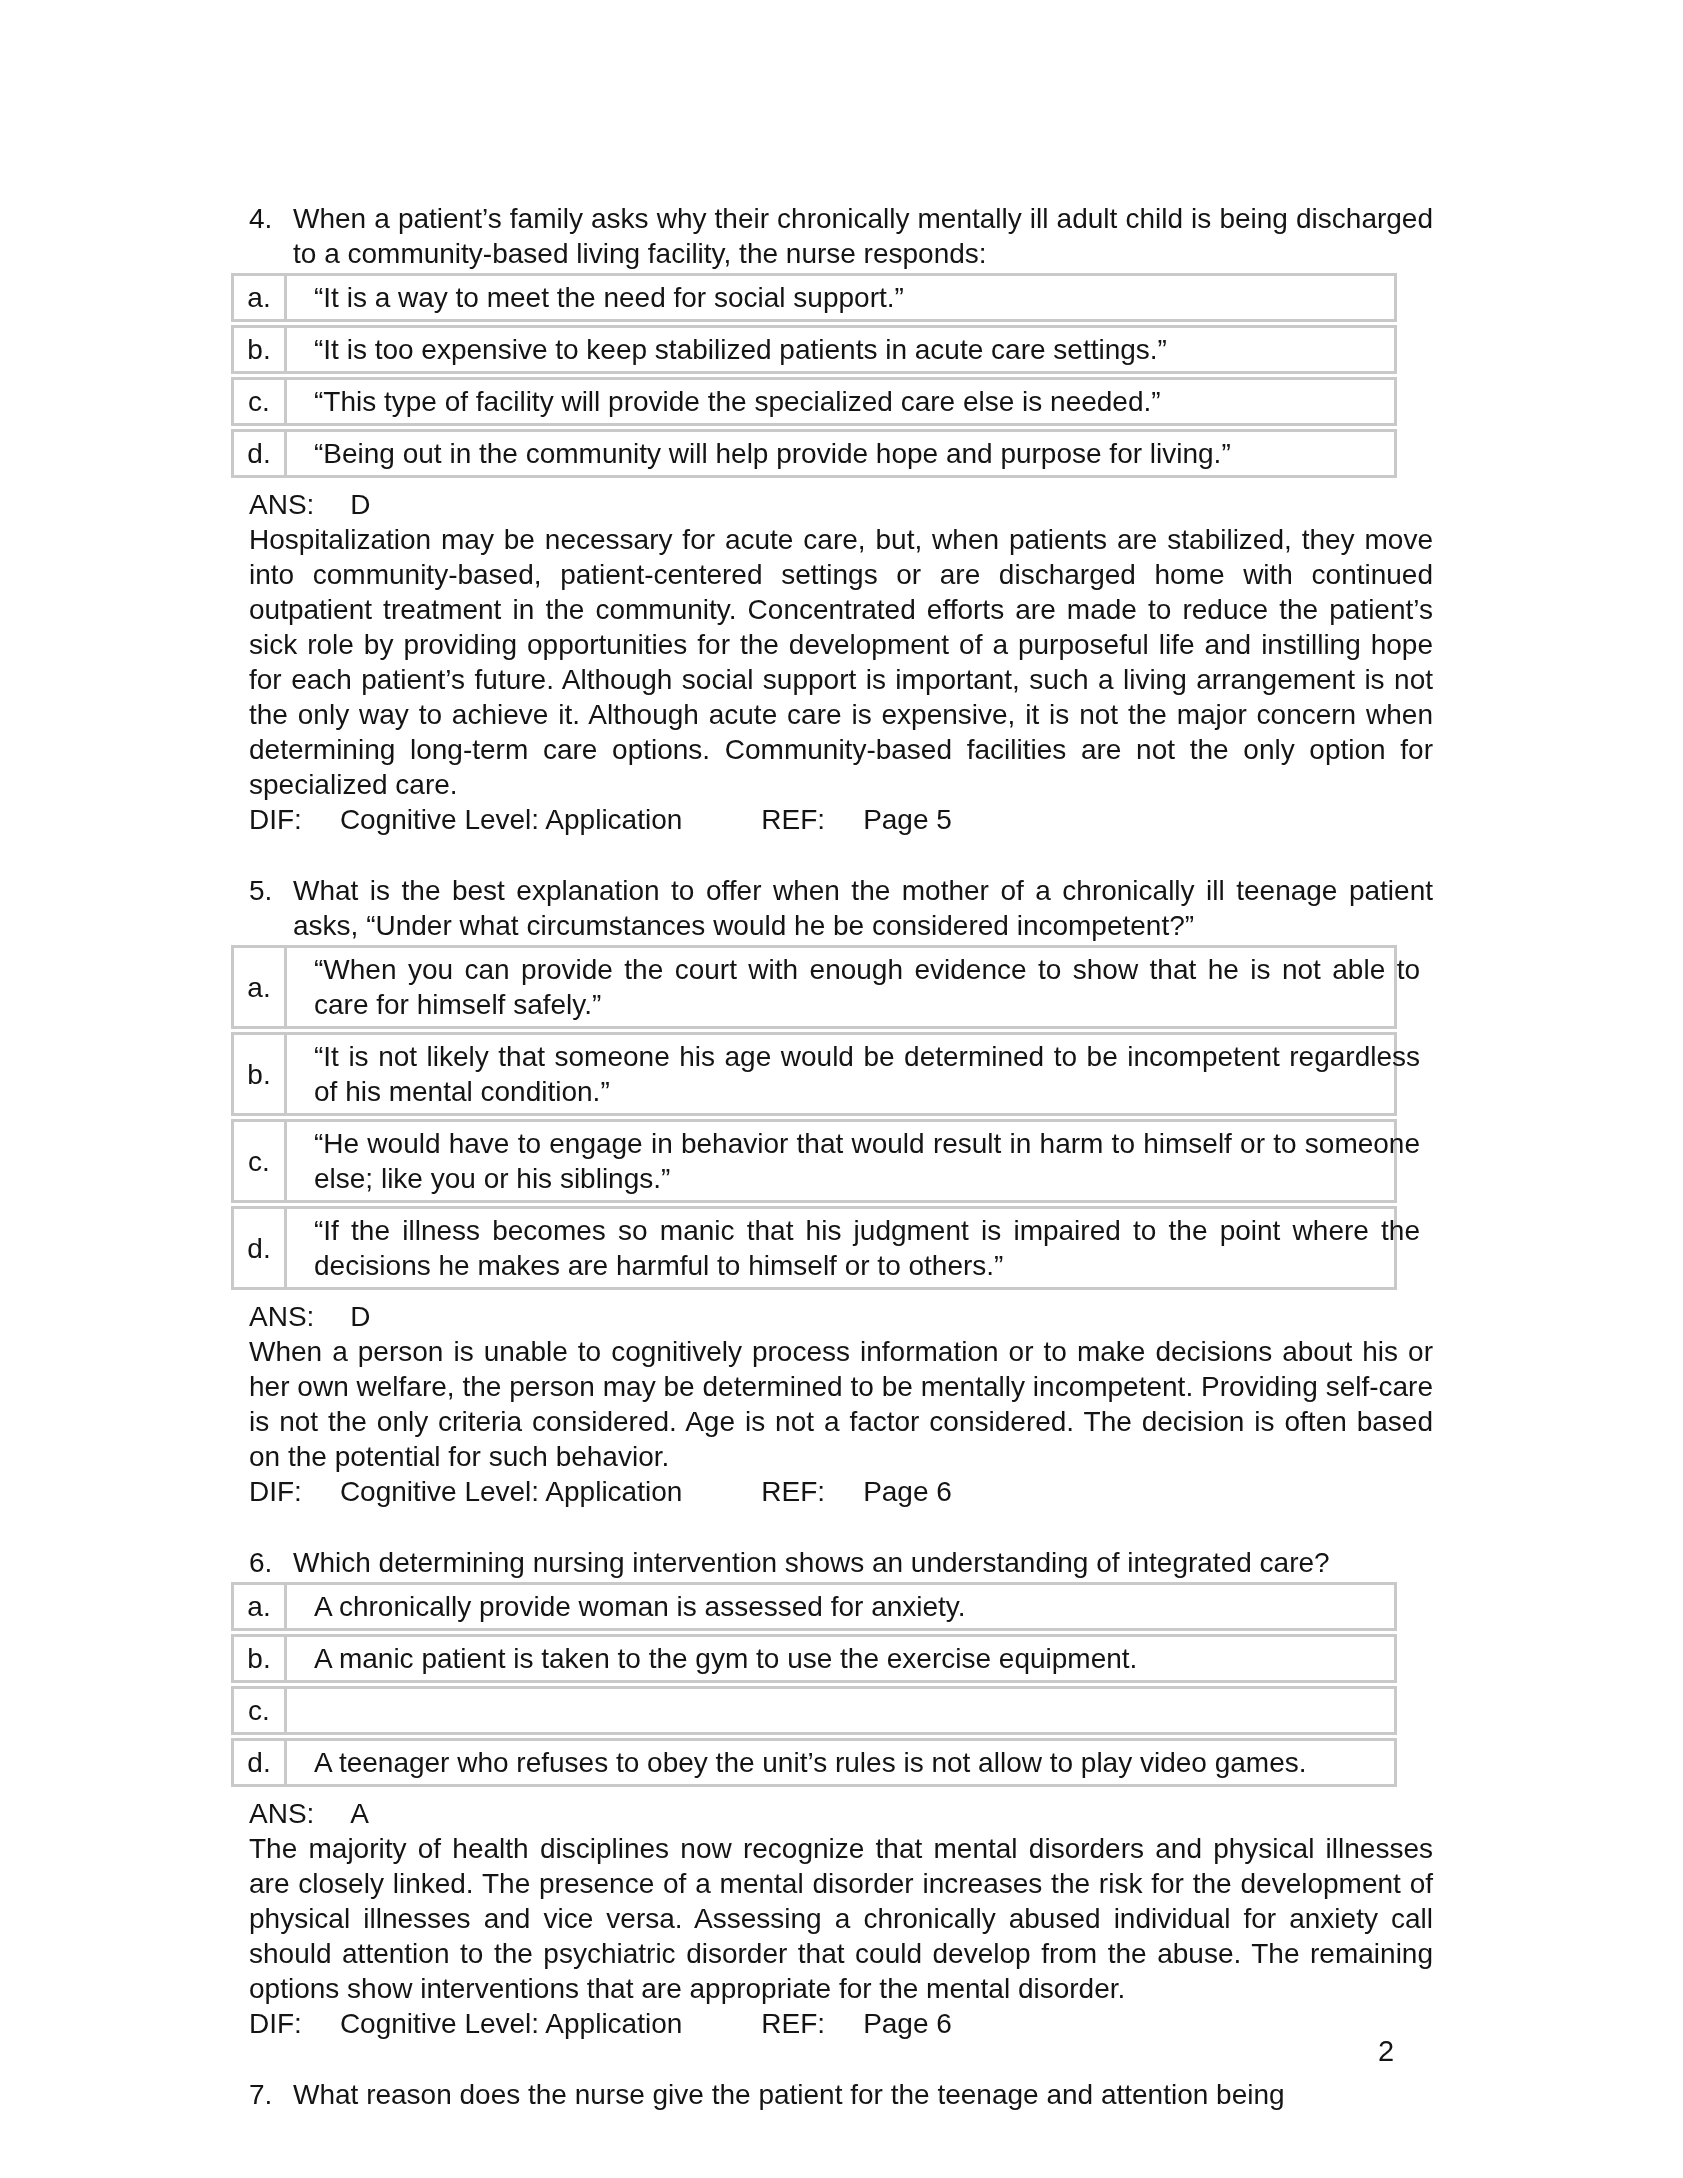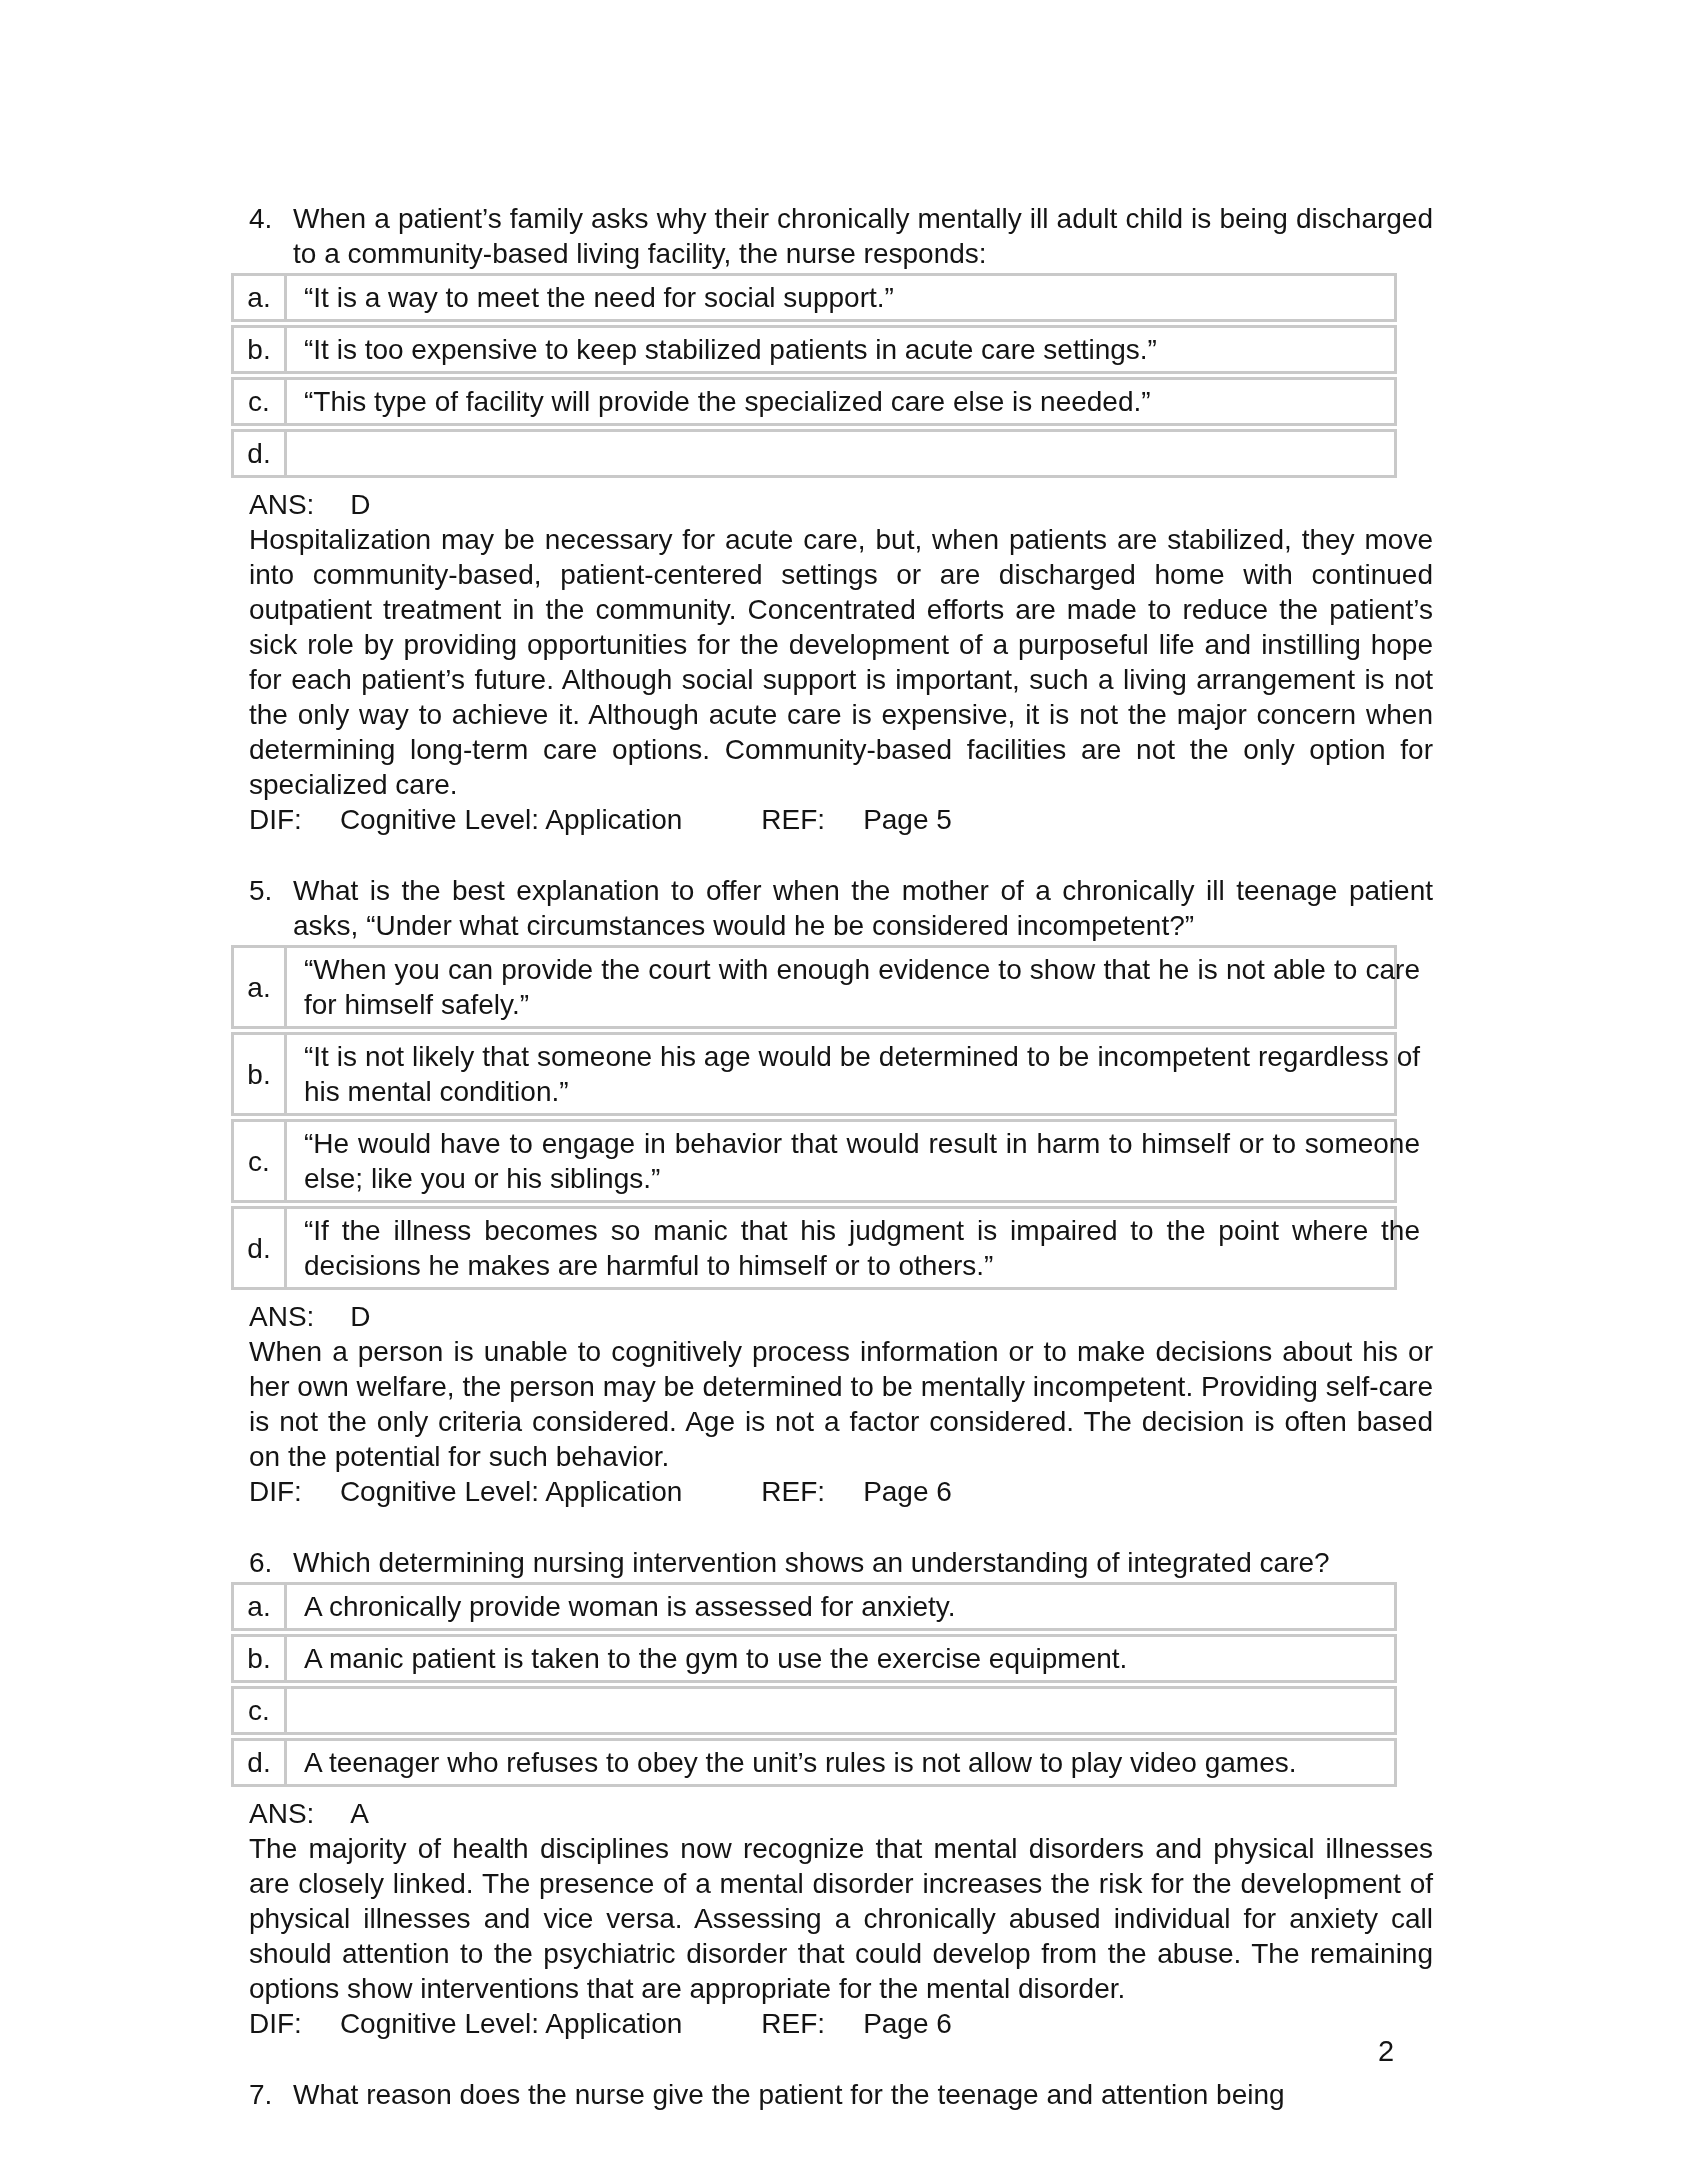--- a/index.html
+++ b/index.html
@@ -31,21 +31,21 @@
   }
   .opt-row + .opt-row{margin-top:3px;}
   .opt-letter{
     flex:0 0 50px;
     border-right:3px solid #c9c9c9;
     display:flex;align-items:center;justify-content:center;
     padding:4px 0;
   }
   .opt-text{
     flex:1;
-    padding:4px 0 4px 17px;
+    padding:4px 0 4px 27px;
     margin-right:-26px;          
     text-align:justify;
   }
   .ans-line{margin-top:9px;}
   .ans-value{margin-left:36px;}
   .rationale{text-align:justify;}
   .dif-value{margin-left:38px;}
   .ref-label{margin-left:79px;}
   .ref-value{margin-left:38px;}
   .page-number{
@@ -75,20 +75,21 @@
         <div class="opt-row">
           <div class="opt-letter">b.</div>
           <div class="opt-text">“It is too expensive to keep stabilized patients in acute care settings.”</div>
         </div>
         <div class="opt-row">
           <div class="opt-letter">c.</div>
           <div class="opt-text">“This type of facility will provide the specialized care else is needed.”</div>
         </div>
         <div class="opt-row">
           <div class="opt-letter">d.</div>
+          <div class="opt-text">“Being out in the community will help provide hope and purpose for living.”</div>
         </div>
       </div>
       <div class="ans-line">
         <span class="ans-label">ANS:</span><span class="ans-value">D</span>
       </div>
       <div class="rationale">Hospitalization may be necessary for acute care, but, when patients are stabilized, they move into community-based, patient-centered settings or are discharged home with continued outpatient treatment in the community. Concentrated efforts are made to reduce the patient’s sick role by providing opportunities for the development of a purposeful life and instilling hope for each patient’s future. Although social support is important, such a living arrangement is not the only way to achieve it. Although acute care is expensive, it is not the major concern when determining long-term care options. Community-based facilities are not the only option for specialized care.</div>
       <div class="dif-line">
         <span class="dif-label">DIF:</span><span class="dif-value">Cognitive Level: Application</span><span class="ref-label">REF:</span><span class="ref-value">Page 5</span>
       </div>
     </div>

